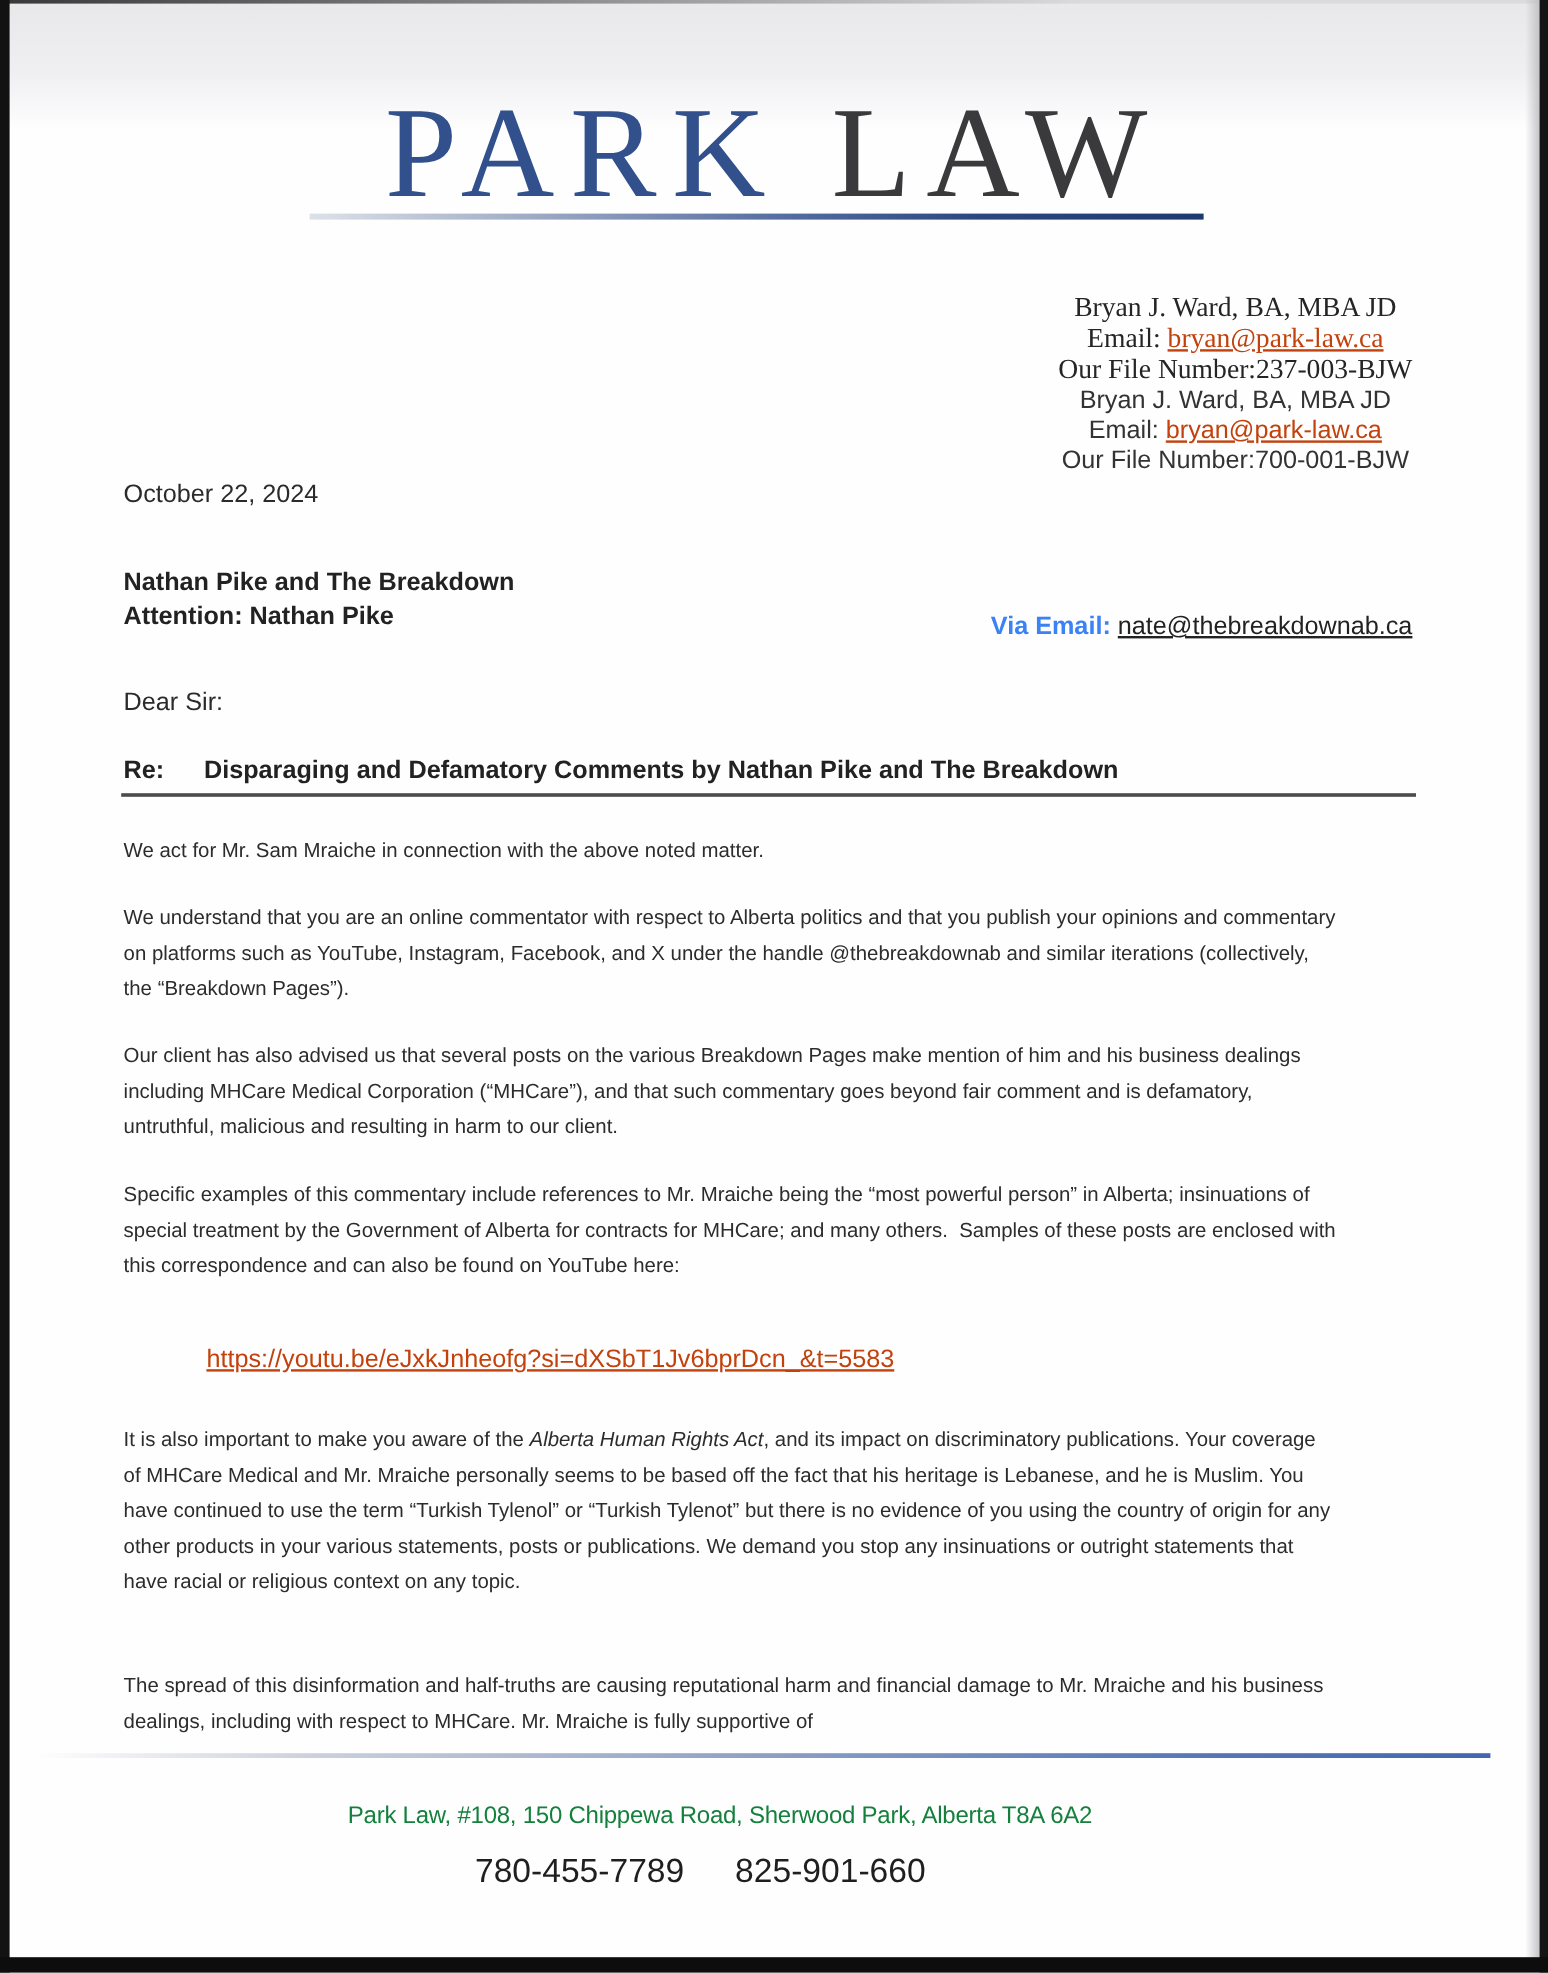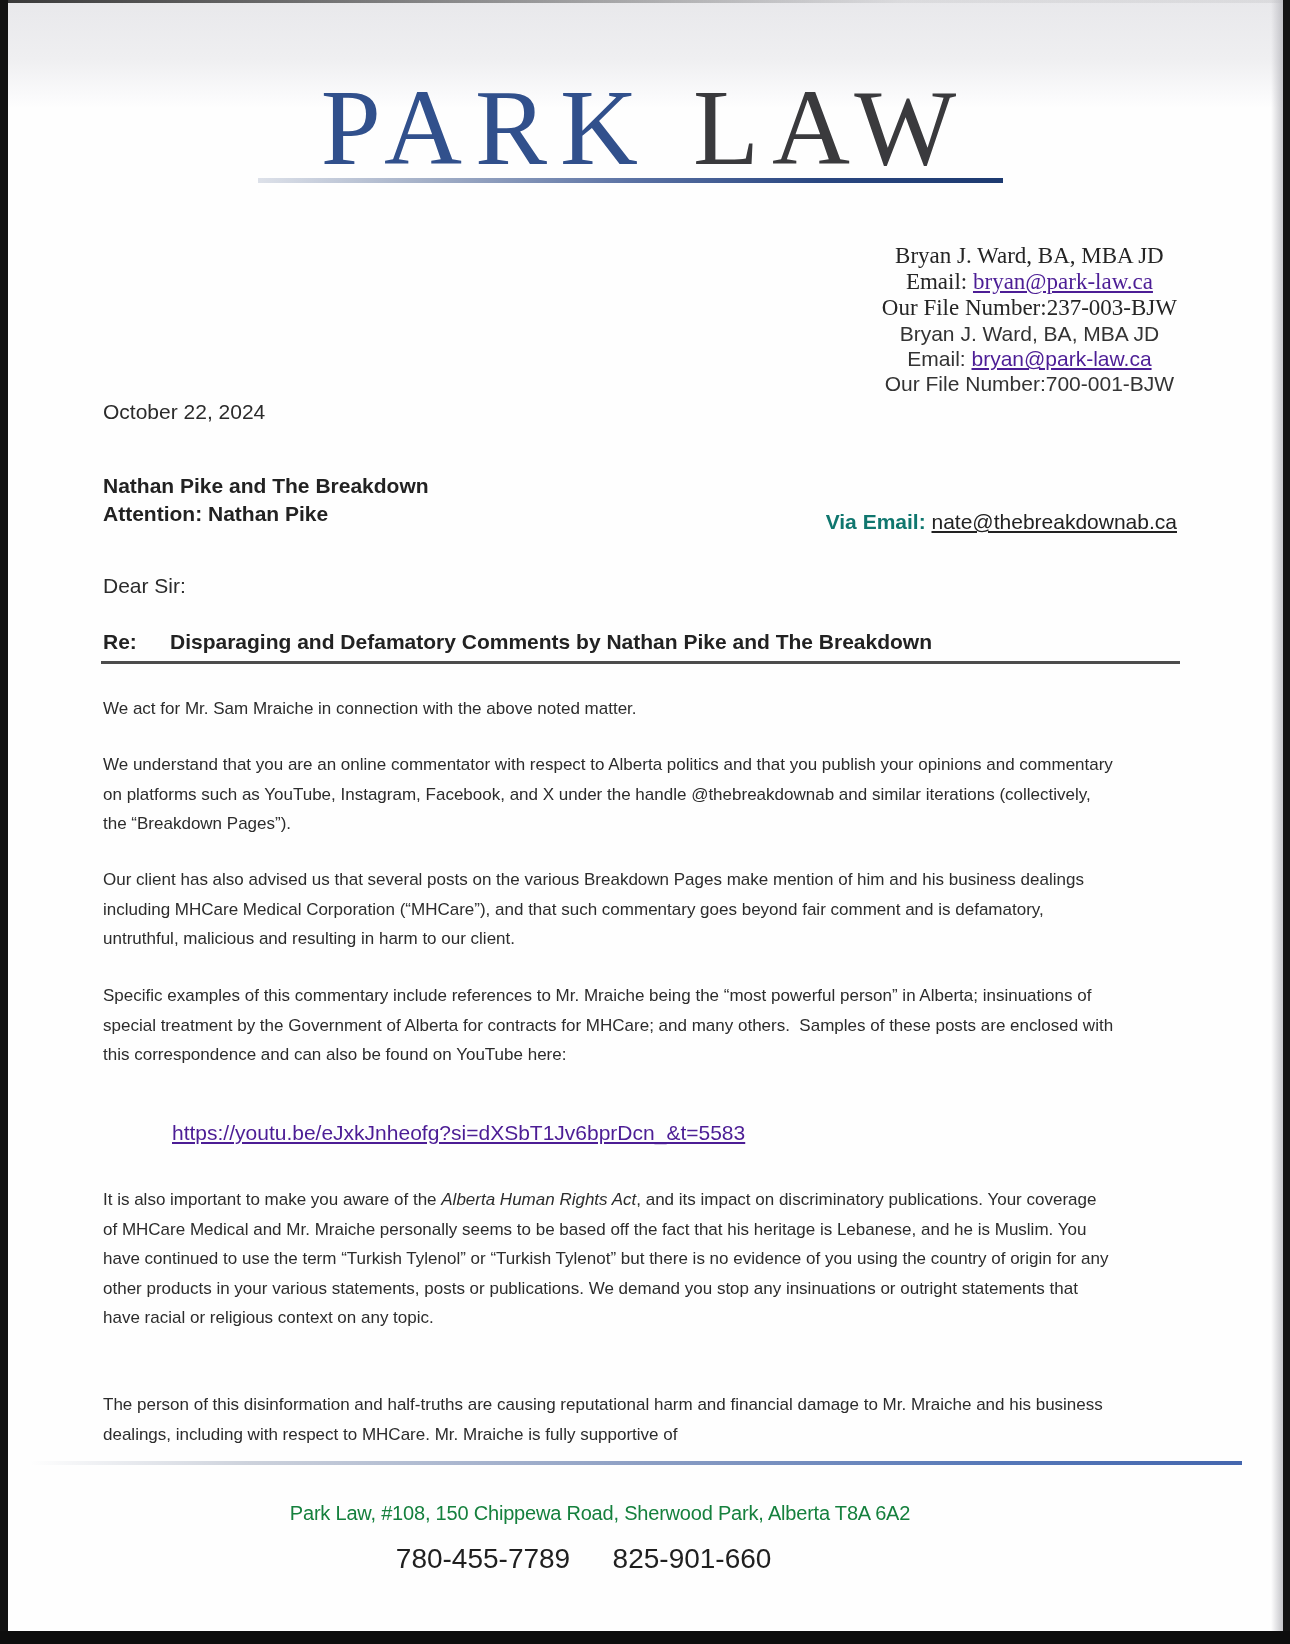--- a/index.html
+++ b/index.html
@@ -25,28 +25,28 @@
     letter-spacing:13px; white-space:nowrap; }
   .logo-park { color:#31508c; }
   .logo-law  { color:#3a3a3d; margin-left:42px; }
   .logo-rule { position:absolute; top:178px; left:258px; width:745px; height:5px;
     background:linear-gradient(90deg,#dde1e9 0%, #a5b1c8 22%, #5b72a4 50%, #2a4781 75%, #1d3a70 100%); }
 
   
   .contact { position:absolute; top:243px; right:113px; text-align:center; }
   .c-serif { font-family:"Liberation Serif", serif; font-size:23px; line-height:26px; color:#252525; }
   .c-sans  { font-size:21px; line-height:25px; color:#333; }
-  .link { color:#4c1d95; text-decoration:underline; cursor:pointer; }
+  .link { color:#c2410c; text-decoration:underline; cursor:pointer; }
   .link-dark { color:#222; text-decoration:underline; cursor:pointer; }
 
   .date-line { position:absolute; left:103px; top:400px; font-size:21px; }
   .recipient { position:absolute; left:103px; top:472px; font-size:21px; font-weight:bold;
     line-height:28px; color:#222; }
   .via { position:absolute; right:113px; top:510px; font-size:21px; }
-  .via .lbl { font-weight:bold; color:#0f766e;text-align:right; }
+  .via .lbl { font-weight:bold; color:#3b82f6;text-align:right; }
   .salutation { position:absolute; left:103px; top:574px; font-size:21px; }
 
   .re-row { position:absolute; left:103px; top:630px; width:1077px; display:flex;
     font-size:21px; font-weight:bold; color:#222; }
   .re-label { width:67px; flex:0 0 67px; }
   .re-rule { position:absolute; left:101px; top:661px; width:1079px; height:3px; background:#4c4c4c; }
 
   .para { position:absolute; left:103px; width:1012px; font-size:17px;
     line-height:29.5px; color:#2c2c2c; white-space:pre-wrap; }
   .p1 { top:694px; } .p2 { top:750px; } .p3 { top:865px; } .p4 { top:981px; }
@@ -104,21 +104,21 @@
 
   <div class="para p1">We act for Mr. Sam Mraiche in connection with the above noted matter.</div>
   <div class="para p2">We understand that you are an online commentator with respect to Alberta politics and that you publish your opinions and commentary on platforms such as YouTube, Instagram, Facebook, and X under the handle @thebreakdownab and similar iterations (collectively, the “Breakdown Pages”).</div>
   <div class="para p4">Specific examples of this commentary include references to Mr. Mraiche being the “most powerful person” in Alberta; insinuations of special treatment by the Government of Alberta for contracts for MHCare; and many others.  Samples of these posts are enclosed with this correspondence and can also be found on YouTube here:</div>
   <div class="para p3">Our client has also advised us that several posts on the various Breakdown Pages make mention of him and his business dealings including MHCare Medical Corporation (“MHCare”), and that such commentary goes beyond fair comment and is defamatory, untruthful, malicious and resulting in harm to our client.</div>
 
   <a class="yt link">https://youtu.be/eJxkJnheofg?si=dXSbT1Jv6bprDcn_&amp;t=5583</a>
 
   <div class="para p5"><span>It is also important to make you aware of the </span><span class="italic">Alberta Human Rights Act</span><span>, and its impact on discriminatory publications. Your coverage of MHCare Medical and Mr. Mraiche personally seems to be based off the fact that his heritage is Lebanese, and he is Muslim. You have continued to use the term “Turkish Tylenol” or “Turkish Tylenot” but there is no evidence of you using the country of origin for any other products in your various statements, posts or publications. We demand you stop any insinuations or outright statements that have racial or religious context on any topic.</span></div>
 
-  <div class="para p6">The person of this disinformation and half-truths are causing reputational harm and financial damage to Mr. Mraiche and his business dealings, including with respect to MHCare. Mr. Mraiche is fully supportive of</div>
+  <div class="para p6">The spread of this disinformation and half-truths are causing reputational harm and financial damage to Mr. Mraiche and his business dealings, including with respect to MHCare. Mr. Mraiche is fully supportive of</div>
 
   <div class="footer-rule"></div>
   <div class="footer-address">Park Law, #108, 150 Chippewa Road, Sherwood Park, Alberta T8A 6A2</div>
   <div class="footer-phone ph1">780-455-7789</div>
   <div class="footer-phone ph2">825-901-660</div>
 
   <div class="edge-top"></div>
   <div class="edge-right-shadow"></div>
   <div class="edge-right"></div>
   <div class="edge-left"></div>

